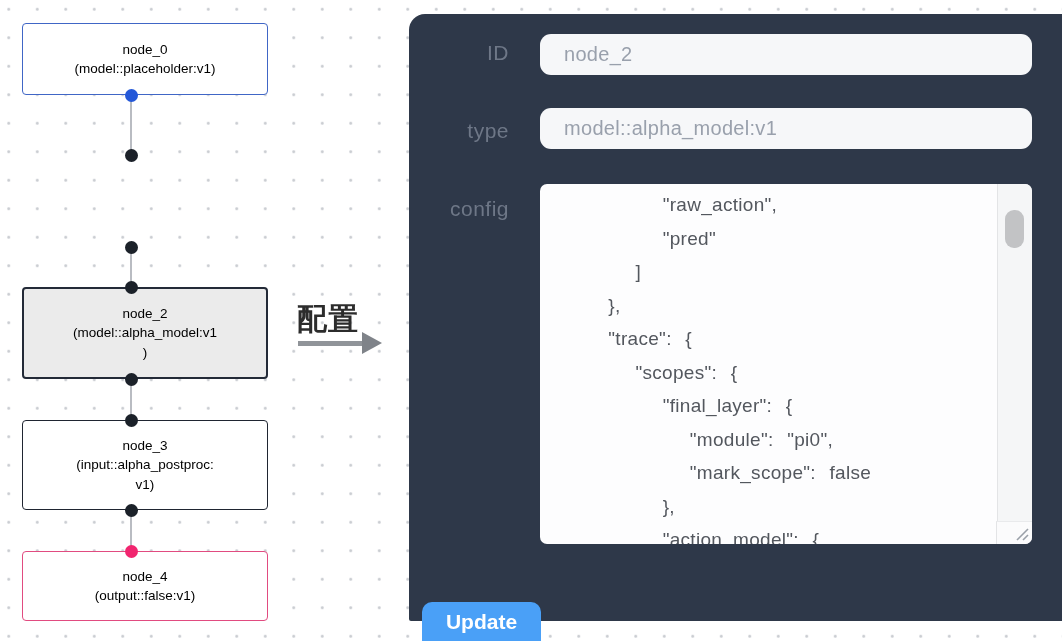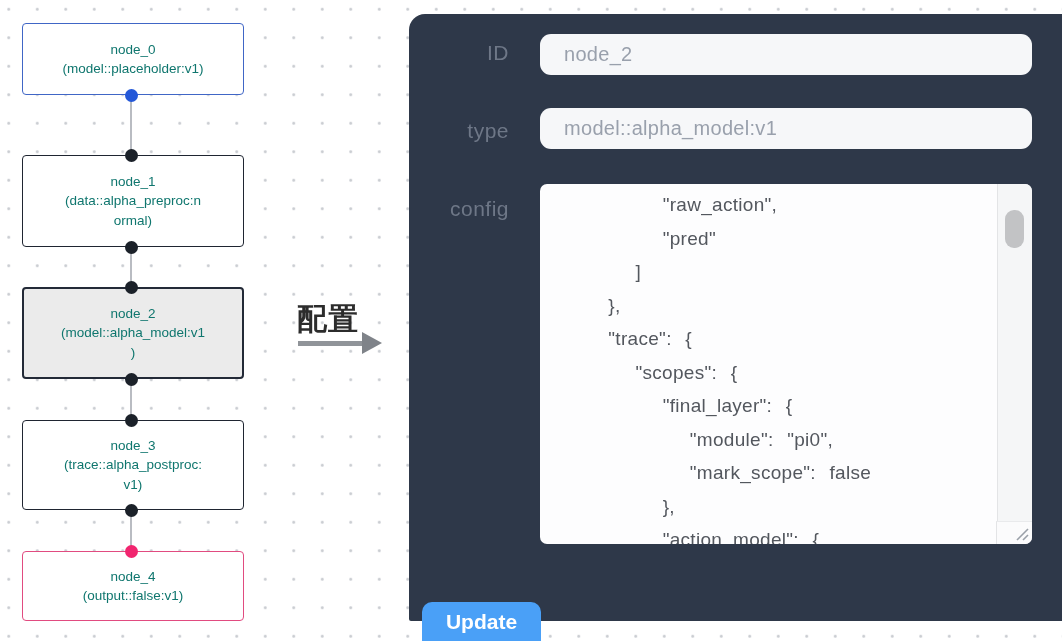--- a/index.html
+++ b/index.html
@@ -1,24 +1,24 @@
 <!DOCTYPE html>
 <html><head>
 <meta charset="utf-8">
 <style>
   html,body{margin:0;padding:0;background:#ffffff;font-family:"Liberation Sans",sans-serif;}
   .stage{position:relative;width:1062px;height:643px;overflow:hidden;background:#ffffff;}
   .dotgrid{position:absolute;inset:0;
     background-image:radial-gradient(circle,#c9ccd1 1.2px,rgba(201,204,209,0) 1.6px);
     background-size:28.5px 28.5px;background-position:-5.5px -5px;}
   
-  .node{position:absolute;left:22px;width:222px;box-sizing:border-box;
+  .node{position:absolute;left:22px;width:246px;box-sizing:border-box;
     background:#ffffff;border:1.5px solid #1f2531;border-radius:4px;
     display:flex;flex-direction:column;align-items:center;justify-content:center;
-    font-size:13.5px;line-height:19.5px;color:#0f766e;font-weight:500;text-align:center;}
+    font-size:13.5px;line-height:19.5px;color:#000000;font-weight:500;text-align:center;}
   .node-0{top:23px;height:72px;border-color:#4066c6;}
   .node-1{top:155px;height:92px;}
   .node-2{top:287px;height:92px;background:#ebebeb;border-width:2px;border-color:#232a37;}
   .node-3{top:420px;height:90px;}
   .node-4{top:551px;height:70px;border-color:#e14b80;}
   .edge{position:absolute;left:130px;width:2px;background:#b9bcc2;}
   .port{position:absolute;width:13px;height:13px;border-radius:50%;background:#1b2129;}
   .port-blue{background:#2458d8;}
   .port-pink{background:#f1256f;}
   
@@ -67,33 +67,28 @@
 
   <div class="edge" style="top:95px;height:60px;"></div>
   <div class="edge" style="top:247px;height:40px;"></div>
   <div class="edge" style="top:379px;height:41px;"></div>
   <div class="edge" style="top:510px;height:41px;"></div>
 
   <div class="node node-0">
     <div>node_0</div>
     <div>(model::placeholder:v1)</div>
   </div>
-  <div class="node node-1">
-    <div>node_1</div>
-    <div>(data::alpha_preproc:n</div>
-    <div>ormal)</div>
-  </div>
   <div class="node node-2">
     <div>node_2</div>
     <div>(model::alpha_model:v1</div>
     <div>)</div>
   </div>
   <div class="node node-3">
     <div>node_3</div>
-    <div>(trace::alpha_postproc:</div>
+    <div>(input::alpha_postproc:</div>
     <div>v1)</div>
   </div>
   <div class="node node-4">
     <div>node_4</div>
     <div>(output::false:v1)</div>
   </div>
 
   <div class="port port-blue" style="left:124.5px;top:88.5px;"></div>
   <div class="port" style="left:124.5px;top:148.5px;"></div>
   <div class="port" style="left:124.5px;top:240.5px;"></div>

